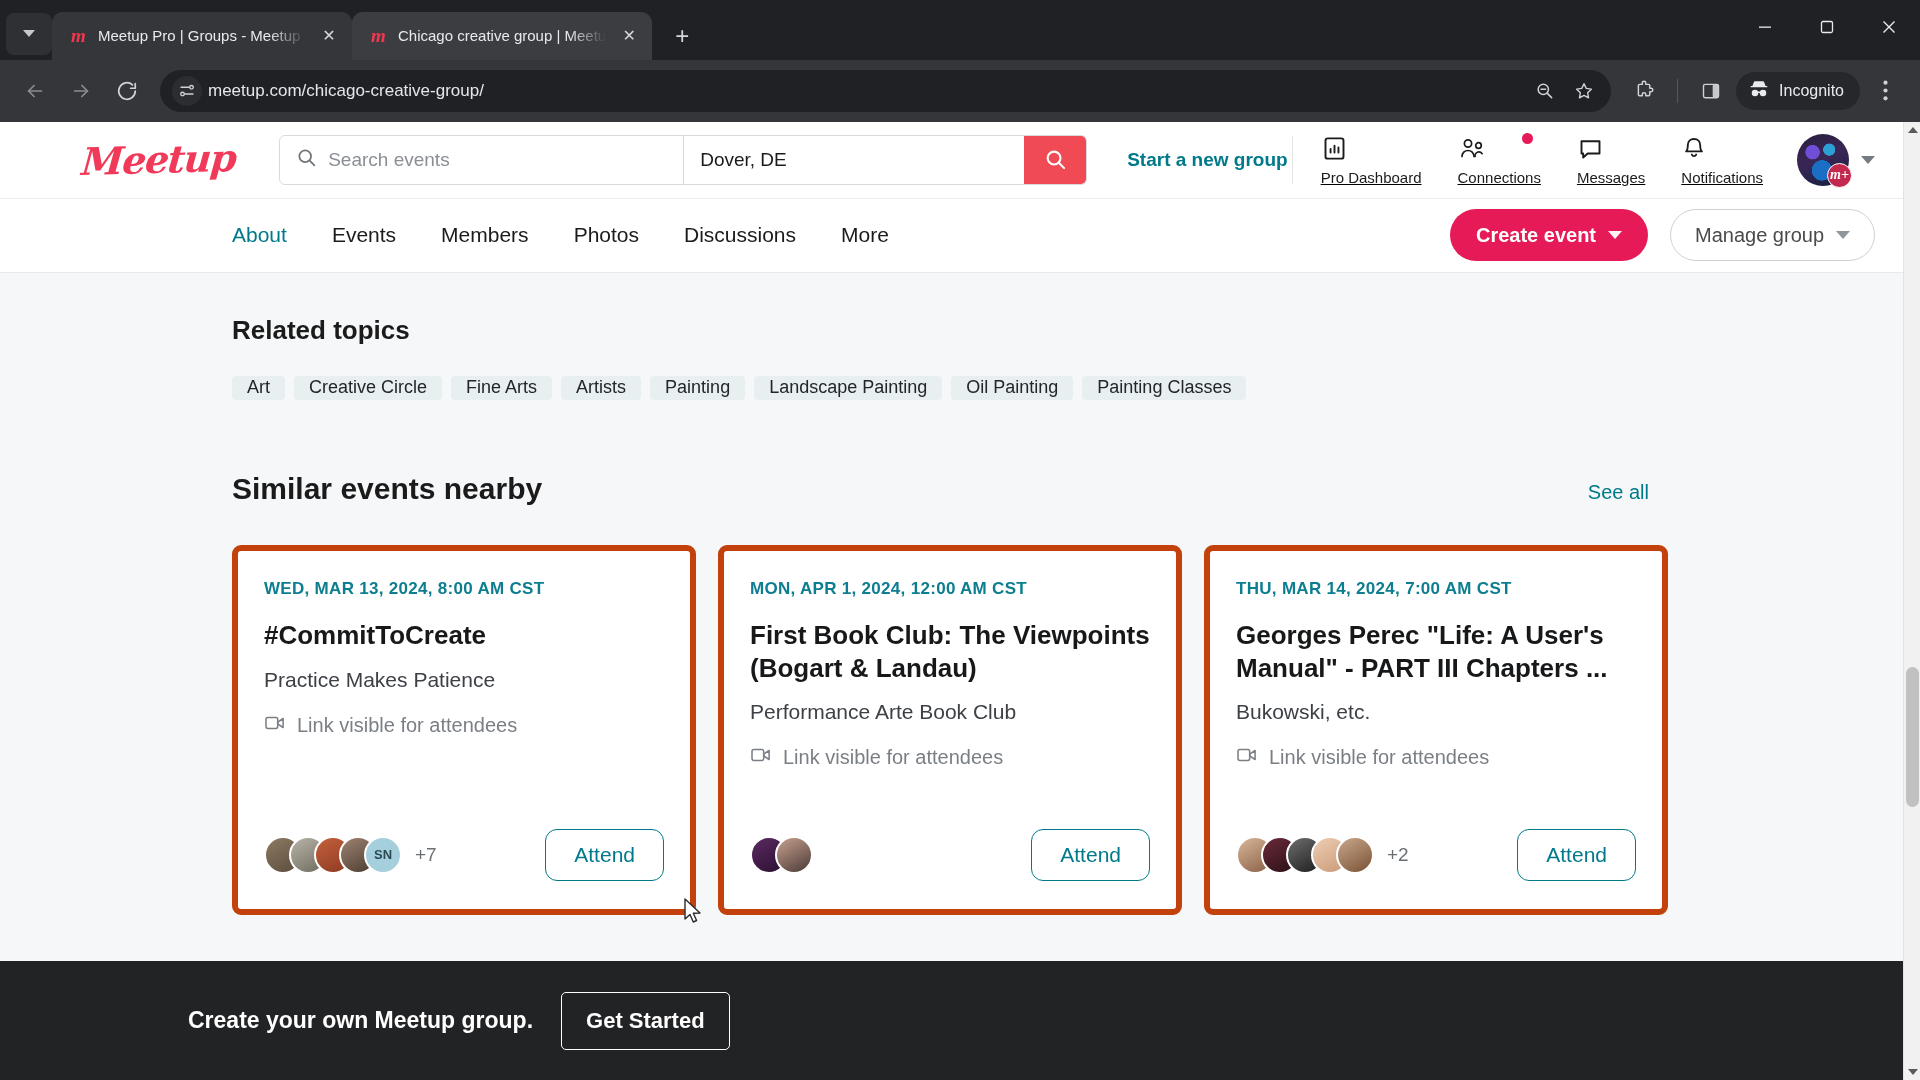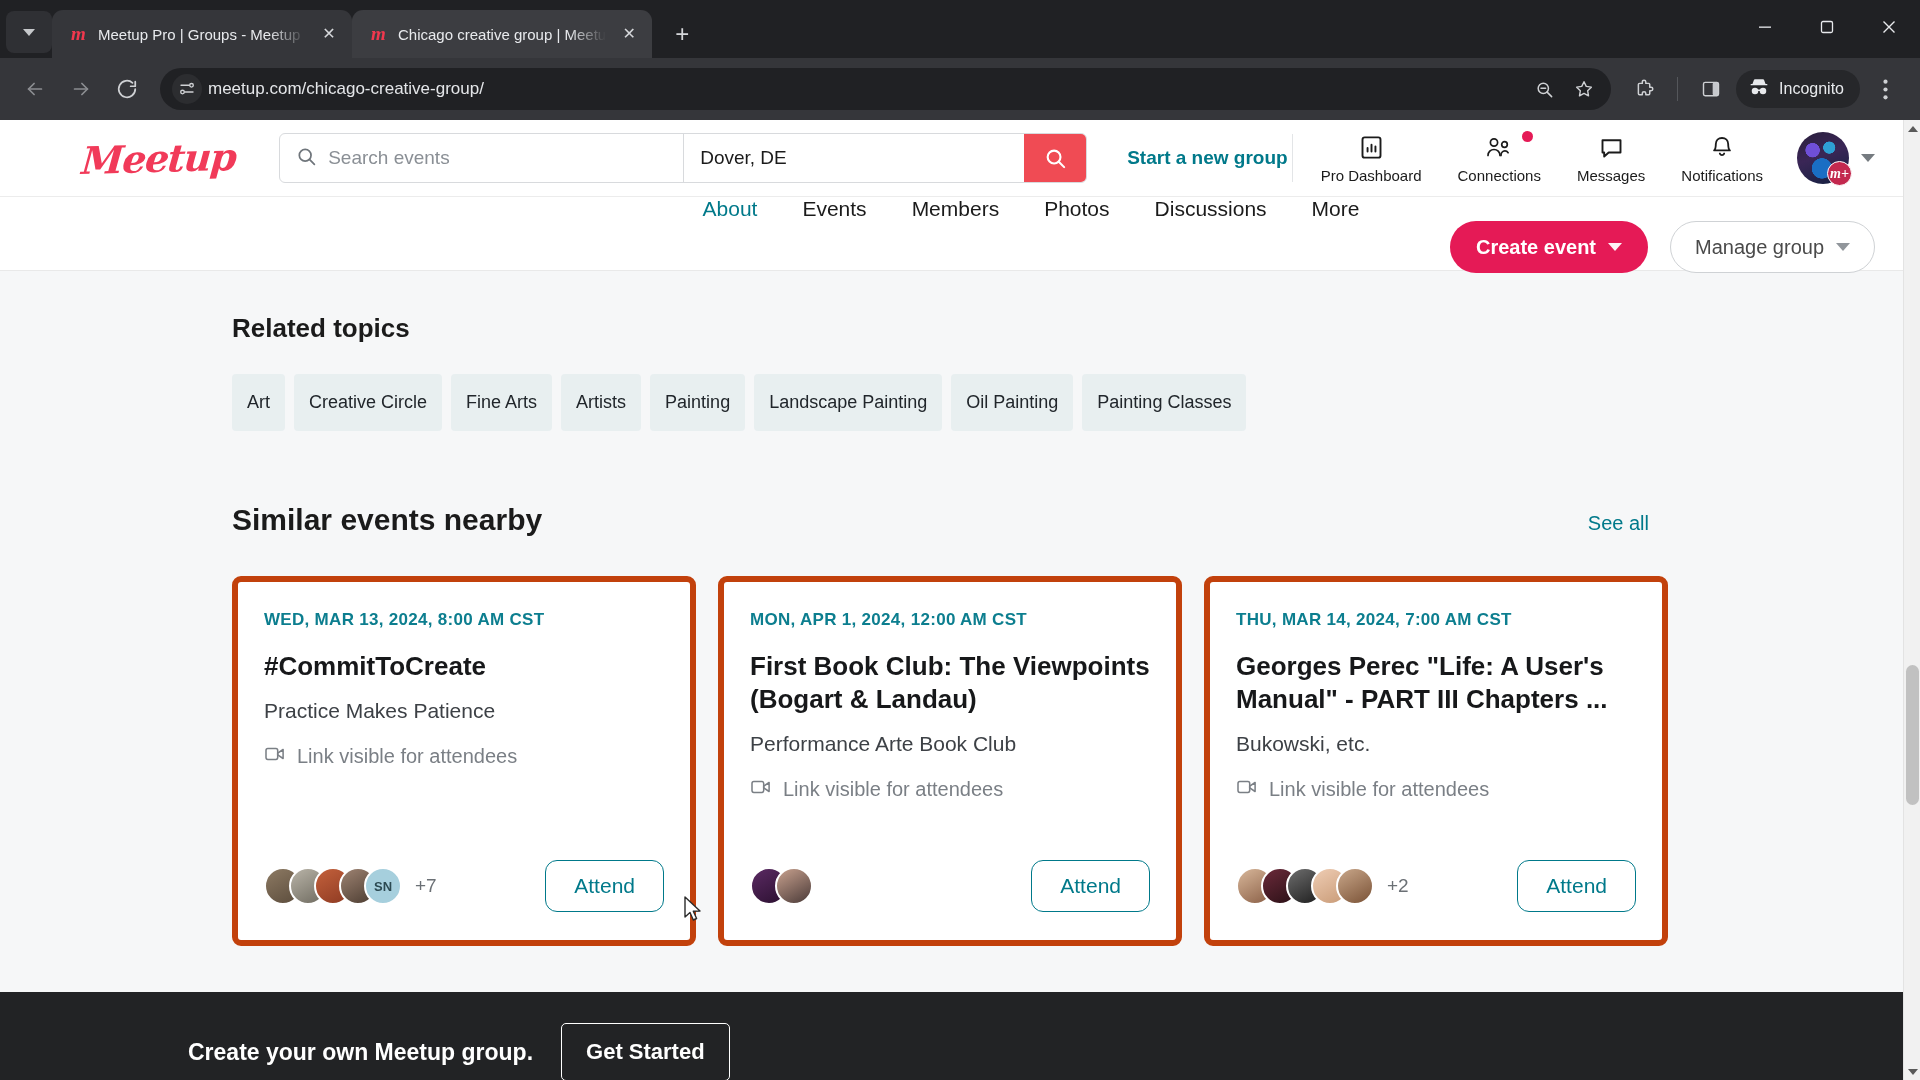--- a/index.html
+++ b/index.html
@@ -234,23 +234,24 @@
     color: #00798a;
     font-size: 19px;
     font-weight: bold;
     margin-left: 40px;
     white-space: nowrap;
   }
   .hdr-spacer { flex: 1 1 auto; }
   .hdr-divider { width: 1px; height: 48px; background: #e3e5e7; margin: 0 28px 0 0; }
   .navgroup { display: flex; align-items: center; gap: 36px; }
   .navitem {
-    display: flex; flex-direction: column; align-items: center;
+    display: flex; flex-direction: column; 
     gap: 5px;
     position: relative;
+    text-decoration: underline;
   }
   .navitem .ico { height: 30px; display: flex; align-items: center; color: #1b1b1b; }
   .navitem .lbl { font-size: 15px; color: #1b1b1b; white-space: nowrap; }
   .dot-badge {
     position: absolute;
     top: -1px; right: 8px;
     width: 11px; height: 11px;
     border-radius: 50%;
     background: #e51a56;
   }
@@ -281,21 +282,20 @@
     border: 1.5px solid #fff;
   }
 
   .subnav {
     background: #fff;
     height: 74px;
     display: flex;
     align-items: center;
     padding: 0 28px 0 232px;
     border-bottom: 1px solid #e9e9e9;
-    flex-direction: column;
   }
   .subnav-tabs { display: flex; align-items: center; gap: 0; }
   .subtab {
     font-size: 21px;
     color: #1b1b1b;
     padding: 0 30px 0 0;
     margin-right: 15px;
     white-space: nowrap;
   }
   .subtab.active { color: #00798a; }
@@ -332,21 +332,21 @@
   }
 
   .content { padding: 0 0 0 232px; background: #f6f7f8; }
   .sec-title { font-size: 26px; font-weight: bold; color: #1b1b1b; }
   .related { padding-top: 42px; }
   .chips { display: flex; flex-wrap: wrap; gap: 9px; margin-top: 30px; }
   .chip {
     background: #e8eff0;
     color: #21262b;
     font-size: 18px;
-    height: 57px;
+    height: 24px;
     padding: 0 15px;
     border-radius: 4px;
     display: flex; align-items: center;
     white-space: nowrap;
   }
 
   .similar-head {
     display: flex; align-items: baseline;
     margin-top: 72px;
     padding-right: 254px;

